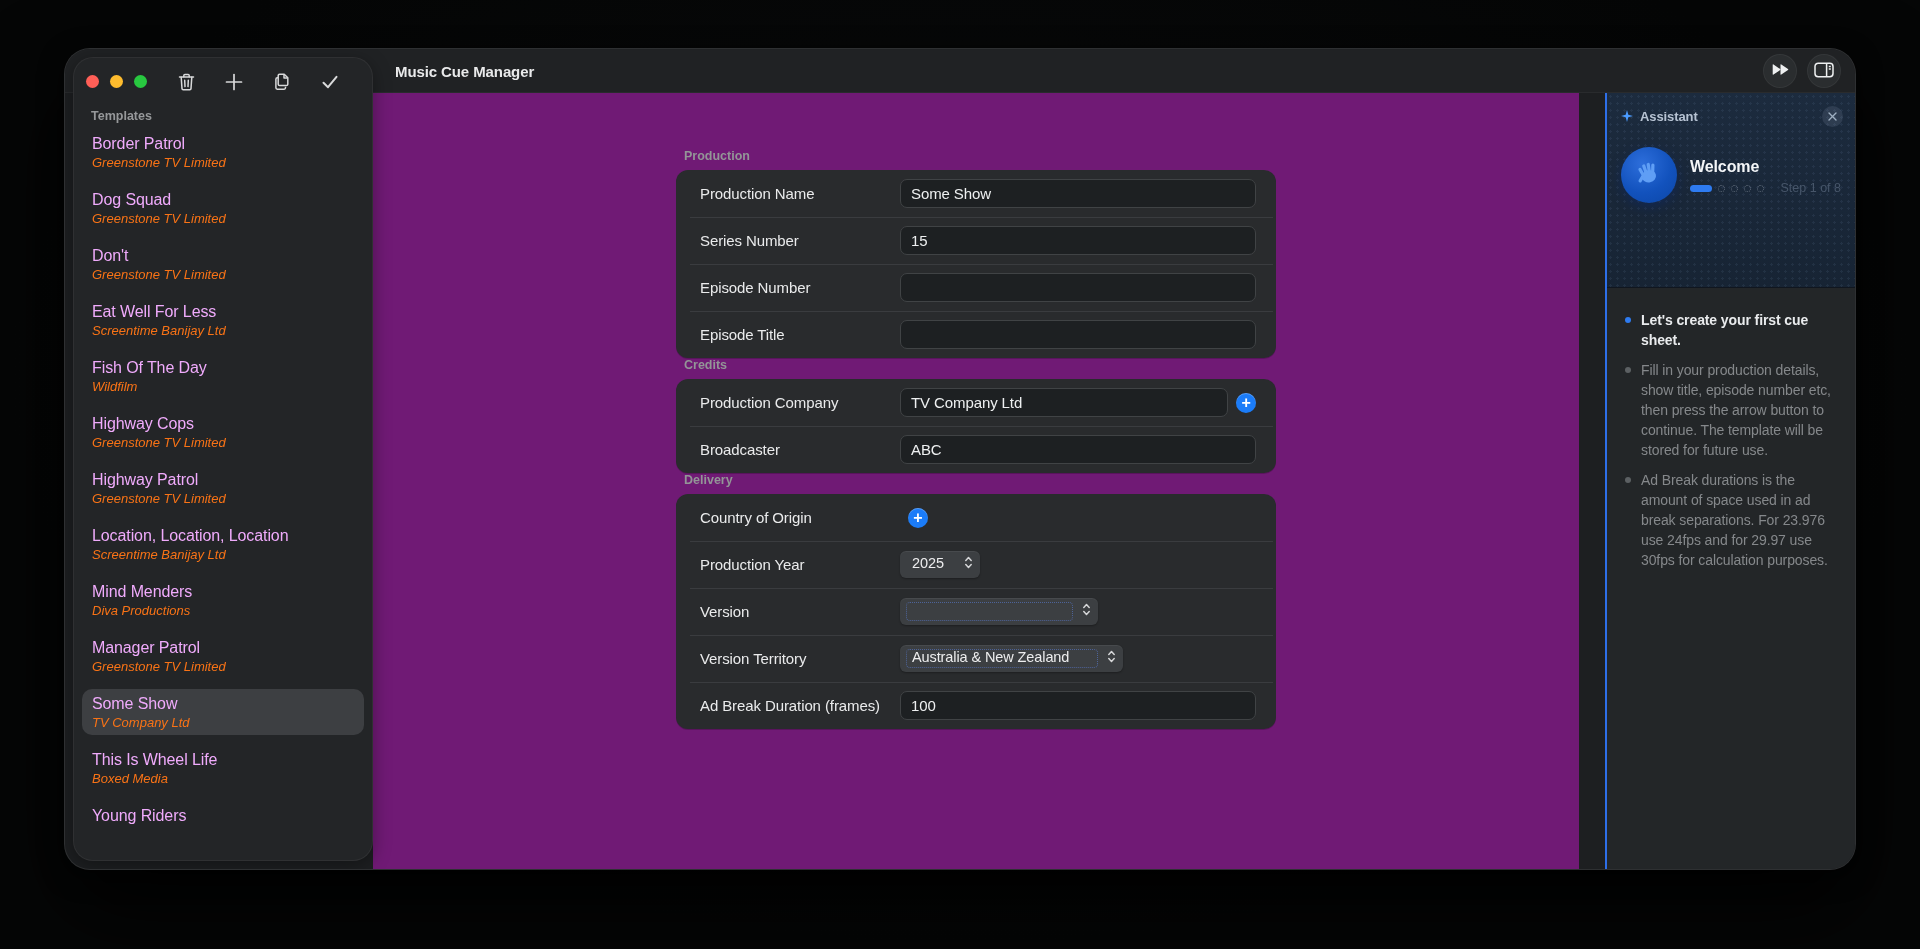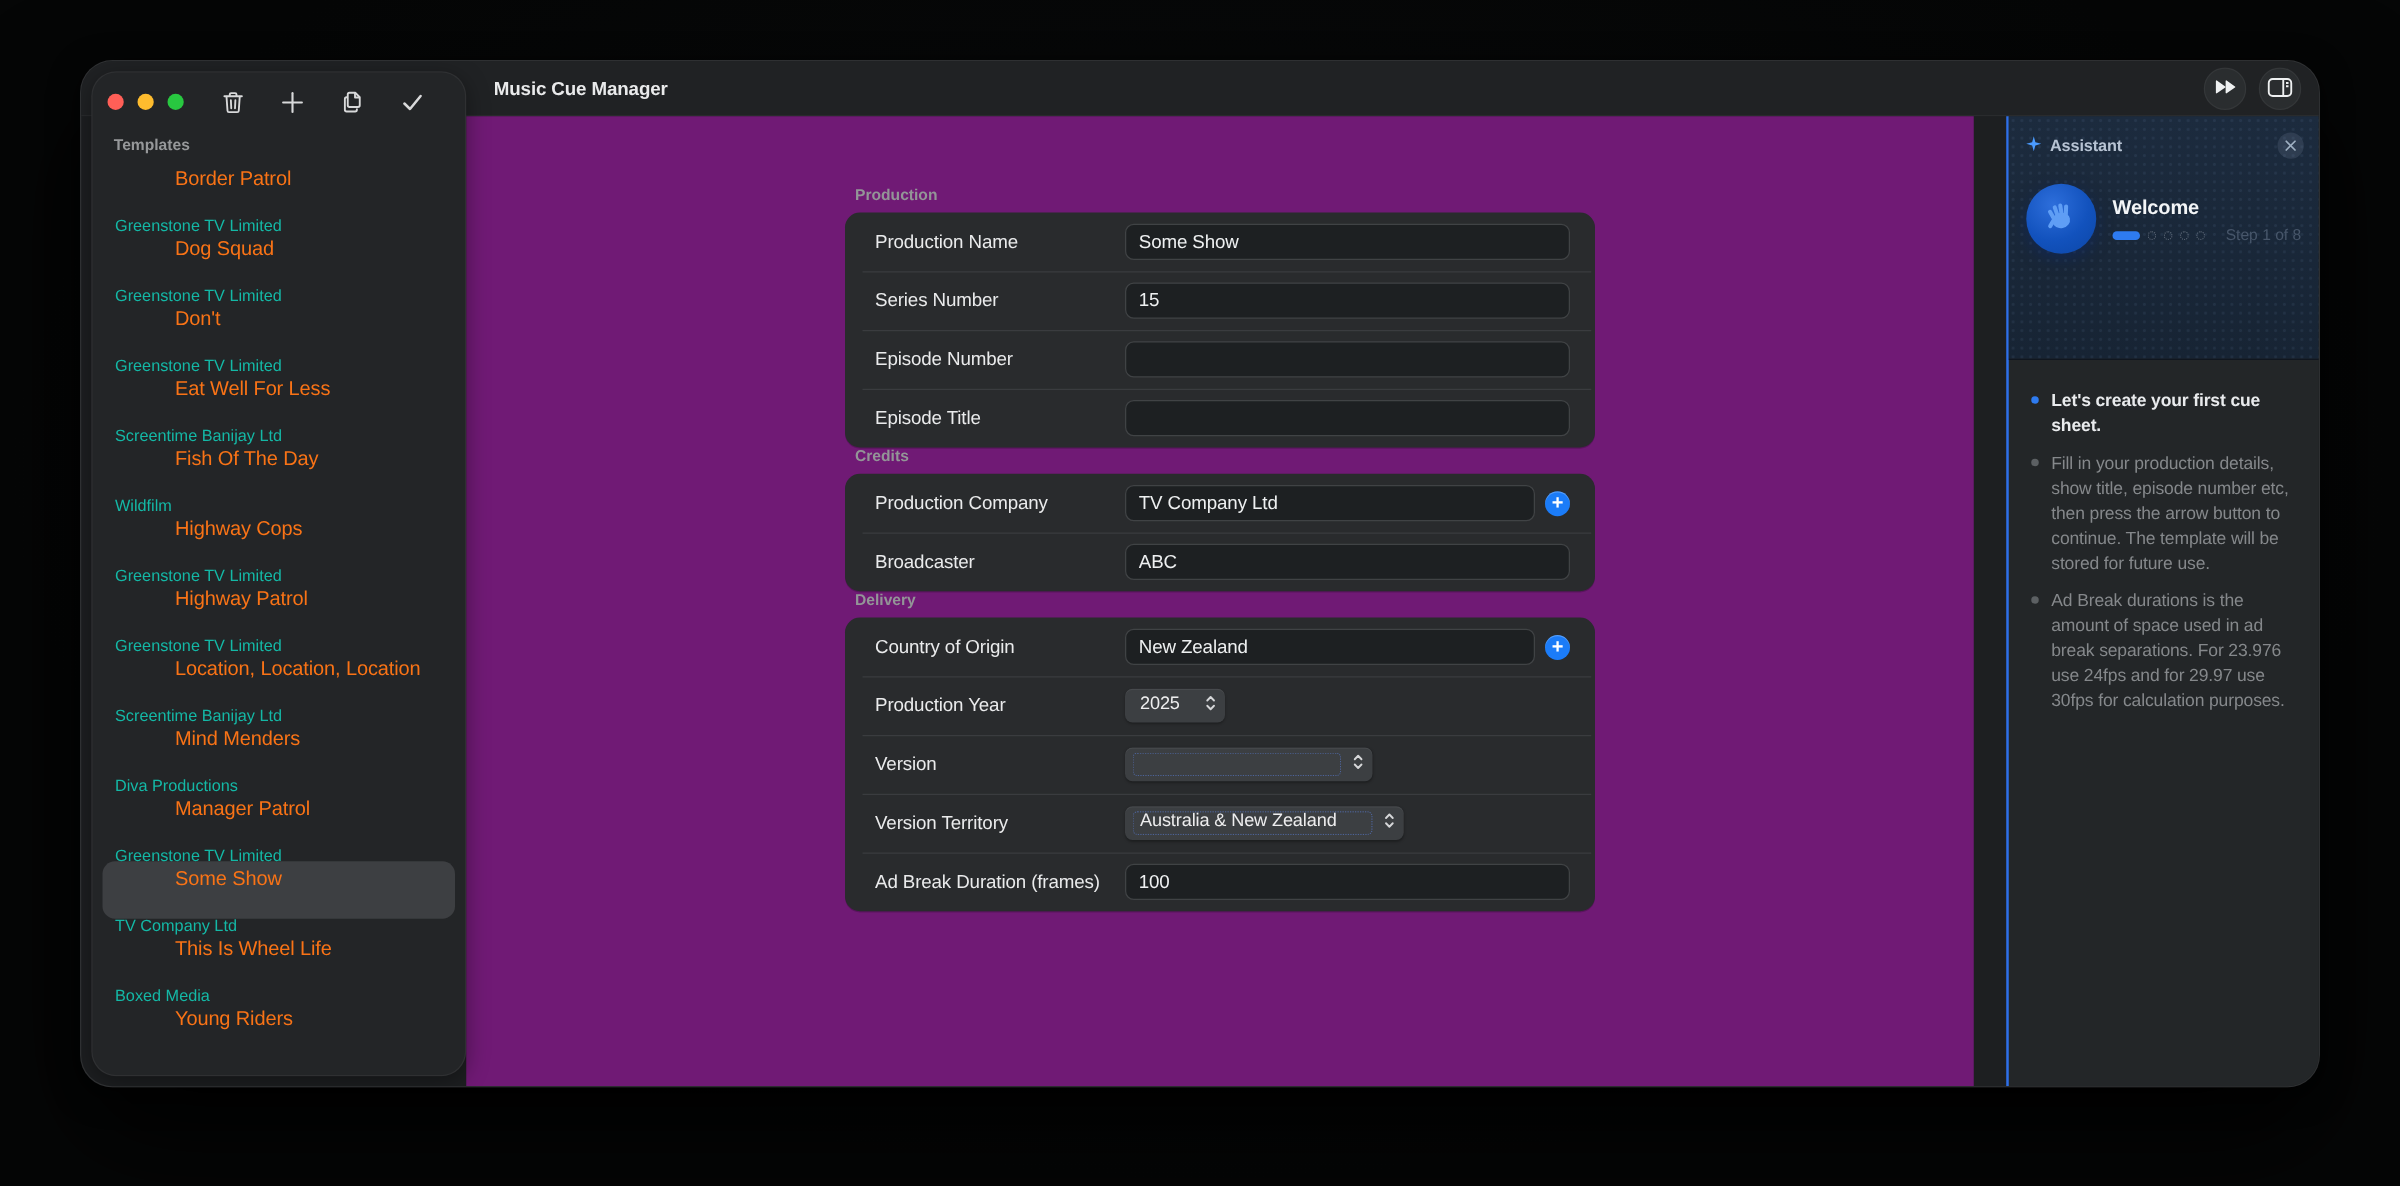--- a/index.html
+++ b/index.html
@@ -51,22 +51,22 @@
     background:#3a3d3f; border-radius:14px;
     display:flex; align-items:center; gap:6px; padding:0 10px;
   }
   .filter-ph{ font-size:13.5px; color:#a2a4a6; }
   .tpl-label{
     margin:17px 0 4px 17px; font-size:12.5px; font-weight:700; color:#96989a; flex:none;
   }
   .tpl-list{ flex:1; overflow:hidden; padding:2px 8px 0 8px; }
   .tpl-item{ border-radius:10px; padding:5px 10px 5px 10px; margin-bottom:10px; height:46px; }
   .tpl-item.sel{ background:#3d3f42; }
-  .tpl-title{ font-size:16px; font-weight:500; color:#f97316; line-height:20px; letter-spacing:-.1px; white-space:nowrap;margin-left:48px; }
-  .tpl-sub{ font-size:13px; color:#14b8a6; line-height:16px; margin-top:19px; white-space:nowrap; }
+  .tpl-title{ font-size:16px; font-weight:500; color:#f0abfc; line-height:20px; letter-spacing:-.1px; white-space:nowrap; }
+  .tpl-sub{ font-size:13px; color:#f97316; line-height:16px; margin-top:1px; white-space:nowrap;font-style:italic; }
 
   
   .content{
     position:absolute; left:308px; right:276px; top:44px; bottom:0;
     background:#701a75; overflow:hidden;
   }
   .form-col{ width:600px; margin:0 auto; padding-top:56px; }
   .sec-label{ font-size:12.5px; font-weight:700; color:#939597; margin:0 0 7px 8px; }
   .sec-label + .card{ margin-bottom:0; }
   .card{
@@ -312,21 +312,20 @@
           </div>
           <div class="frow">
             <span class="flabel">Broadcaster</span>
             <input class="tinput w-full" type="text" value="ABC" style="">
           </div>
         </div>
         <div class="sec-label">Delivery</div>
         <div class="card">
           <div class="frow">
             <span class="flabel">Country of Origin</span>
-            <input class="tinput w-add" type="text" value="New Zealand" style="">
             <button class="addbtn">+</button>
           </div>
           <div class="frow">
             <span class="flabel">Production Year</span>
             <div class="popup pop-sm">
               <span class="pop-val">2025</span>
               <span class="chev">
                 <svg width="9" height="13" viewBox="0 0 9 13" fill="none" stroke="#d6d7d9" stroke-width="1.5" stroke-linecap="round" stroke-linejoin="round">
                   <path d="M1.8 4.4 L4.5 1.6 L7.2 4.4"></path>
                   <path d="M1.8 8.6 L4.5 11.4 L7.2 8.6"></path>

